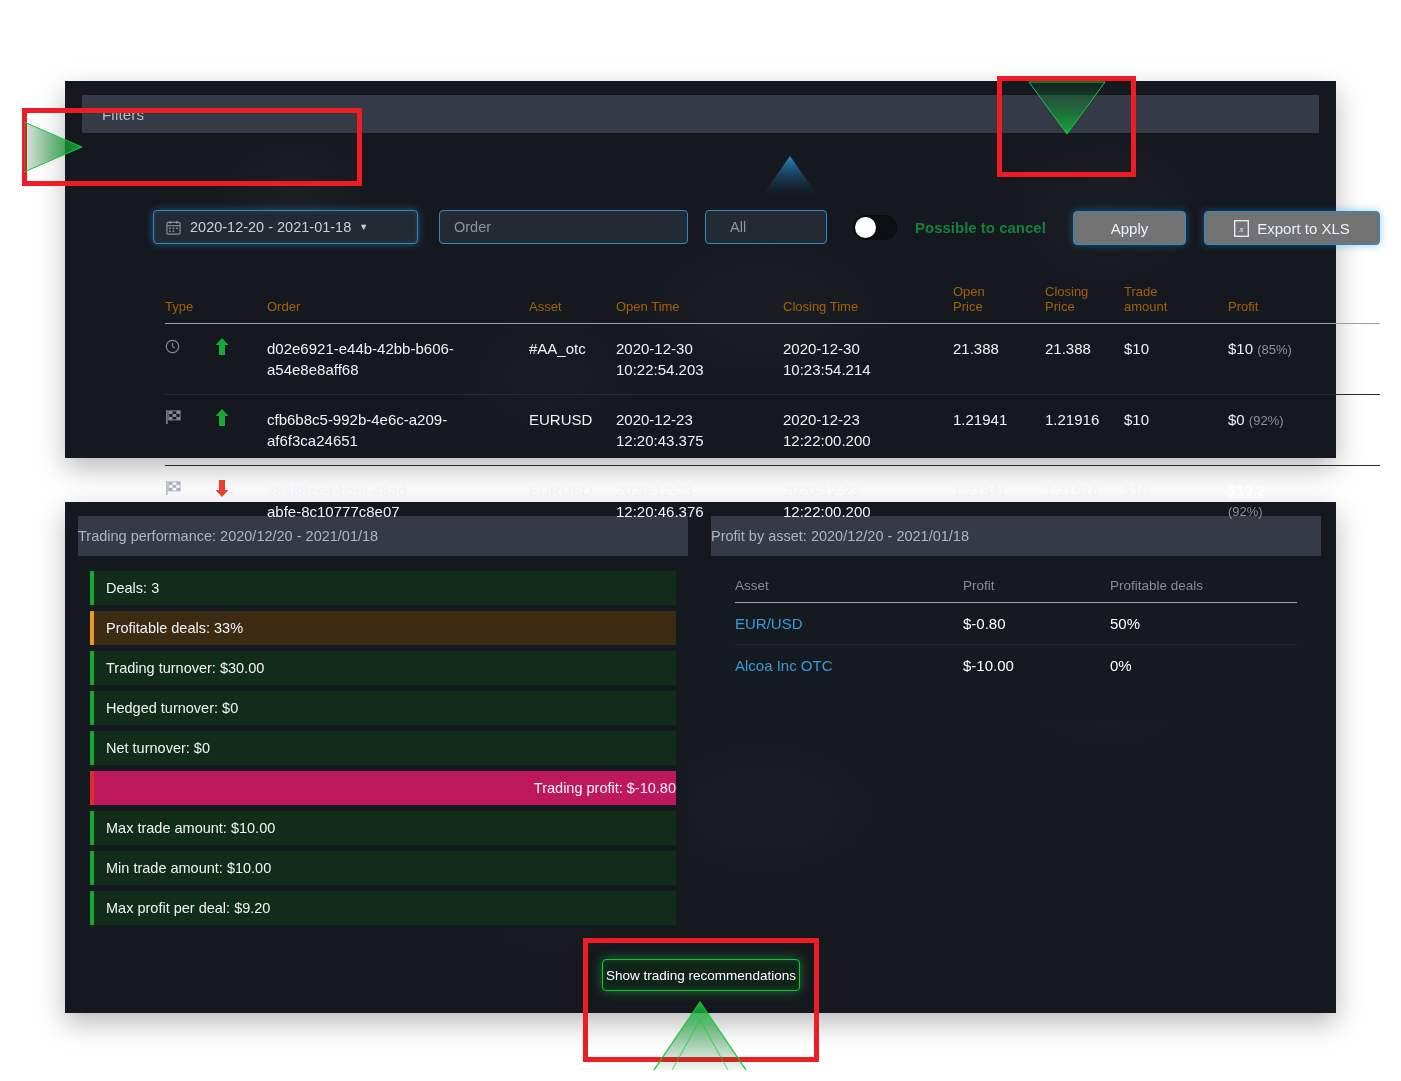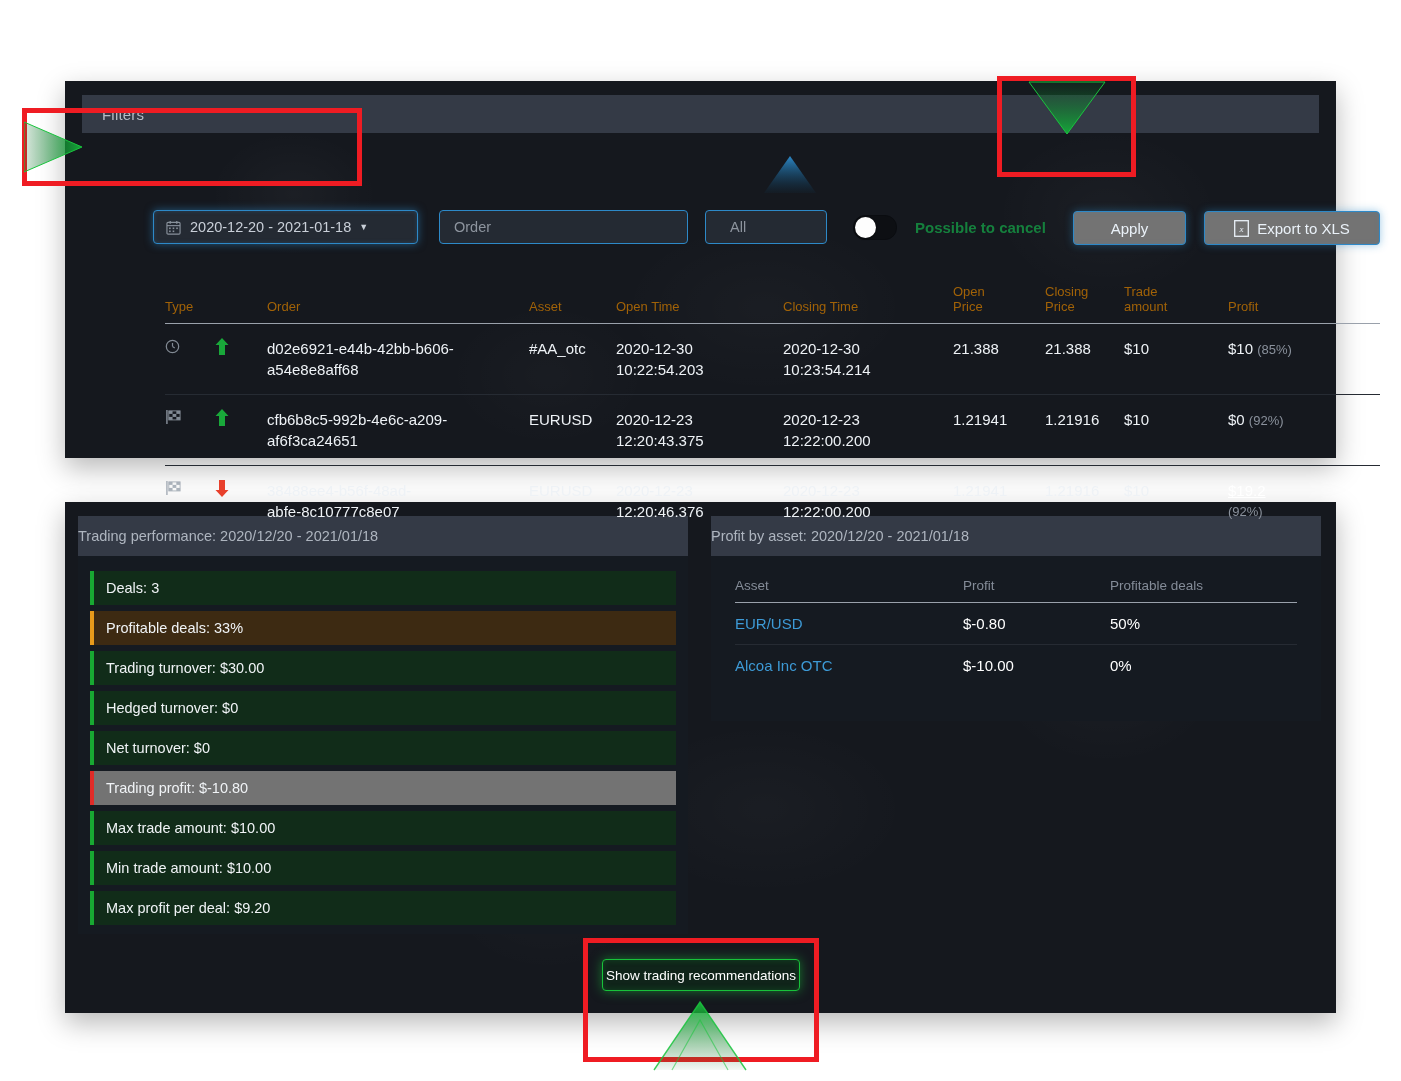--- a/index.html
+++ b/index.html
@@ -130,21 +130,21 @@
   }
   .card-head .t{color:#aeb5bf;font-size:14.5px;margin-left:0;}
 
   #perf-list{padding:15px 12px 0 12px;}
   .stat{
     height:34px;display:flex;align-items:center;margin-bottom:6px;
     border-left:4px solid #18a832;background:#11301a;
   }
   .stat.good{border-left-color:#18a832;background:#112c19;}
   .stat.warn{border-left-color:#e79a1b;background:#3d2a12;}
-  .stat.bad{border-left-color:#e02b28;background:#737373;}
+  .stat.bad{border-left-color:#e02b28;background:#be185d;justify-content:flex-end;}
   .stat .txt{color:#f0f3f6;font-size:14.5px;margin-left:12px;}
 
   #asset-table{padding:22px 24px 0 24px;}
   #asset-table .ahead{
     display:flex;border-bottom:1px solid #9aa1ab;padding-bottom:9px;
   }
   #asset-table .ahead .th{color:#848c98;font-size:13.5px;}
   #asset-table .arow{
     display:flex;align-items:center;height:41px;
     border-bottom:1px solid #262b33;

